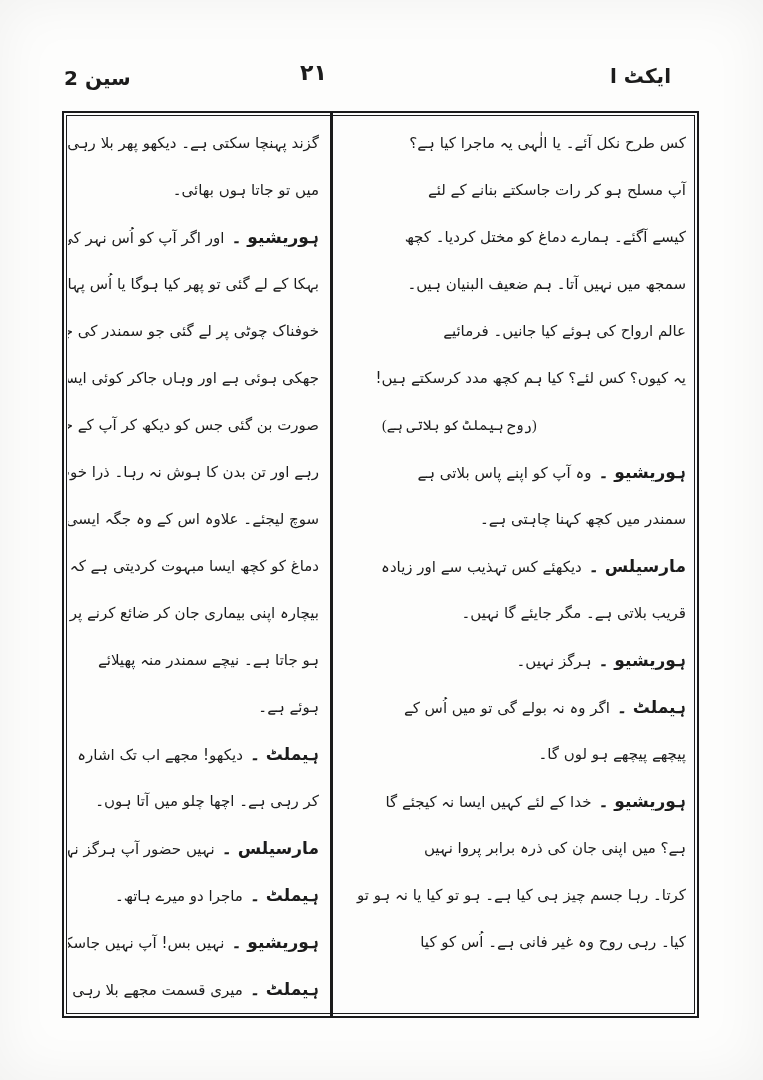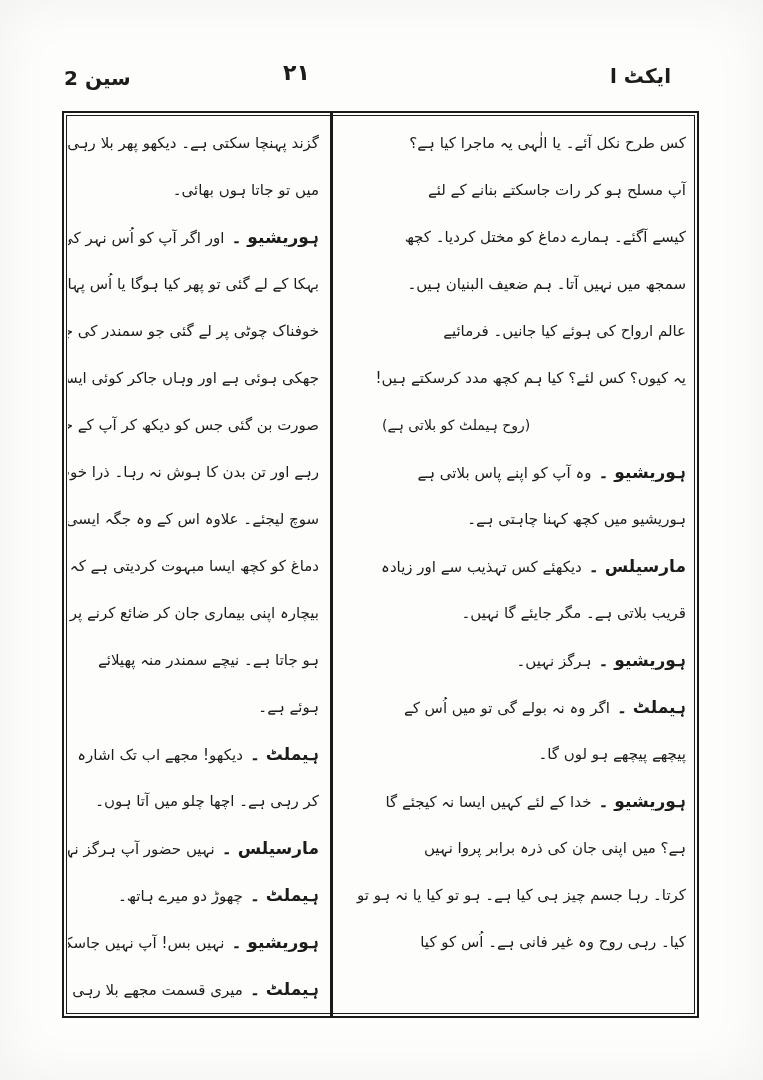--- a/index.html
+++ b/index.html
@@ -22,21 +22,21 @@
   .running-head {
     position: absolute;
     top: 60px;
     left: 0;
     right: 0;
     height: 34px;
     font-size: 20px;
     font-weight: bold;
   }
   .hdr-act    { position: absolute; right: 92px;  top: 4px; }
-  .hdr-page   { position: absolute; left: 283px;  top: 0;   font-size: 22px; }
+  .hdr-page   { position: absolute; left: 300px;  top: 0;   font-size: 22px; }
   .hdr-scene  { position: absolute; left: 64px;   top: 6px; }
   
   .frame {
     position: absolute;
     left: 62px;
     top: 111px;
     width: 633px;
     height: 903px;
     border: 2px solid #1b1b1b;
     background: #fdfdfc;
@@ -78,20 +78,21 @@
   .speaker {
     font-weight: bold;
     font-size: 17px;
     margin-left: 7px;
     text-align: right;
   }
   .stage {
     text-align: left;
     padding-left: 44px;
     font-size: 14px;
+    font-family: Liberation Serif, serif;
   }
 </style>
 </head>
 <body>
 
 <div class="sheet">
 
   <div class="running-head">
     <span class="hdr-act">ایکٹ ا</span>
     <span class="hdr-page">۲۱</span>
@@ -102,21 +103,21 @@
     <div class="divider"></div>
     <div class="column column-right">
         <div class="text-line"><span>کس طرح نکل آئے۔ یا الٰہی یہ ماجرا کیا ہے؟</span></div>
         <div class="text-line"><span>آپ مسلح ہو کر رات جاسکتے بنانے کے لئے</span></div>
         <div class="text-line"><span>کیسے آگئے۔ ہمارے دماغ کو مختل کردیا۔ کچھ</span></div>
         <div class="text-line"><span>سمجھ میں نہیں آتا۔ ہم ضعیف البنیان ہیں۔</span></div>
         <div class="text-line"><span>عالم ارواح کی ہوئے کیا جانیں۔ فرمائیے</span></div>
         <div class="text-line"><span>یہ کیوں؟ کس لئے؟ کیا ہم کچھ مدد کرسکتے ہیں!</span></div>
         <div class="text-line stage"><span>(روح ہیملٹ کو بلاتی ہے)</span></div>
         <div class="text-line"><span class="speaker">ہوریشیو ۔</span><span>وہ آپ کو اپنے پاس بلاتی ہے</span></div>
-        <div class="text-line"><span>ہوریشیو میں کچھ کہنا چاہتی ہے۔</span></div>
+        <div class="text-line"><span>سمندر میں کچھ کہنا چاہتی ہے۔</span></div>
         <div class="text-line"><span class="speaker">مارسیلس ۔</span><span>دیکھئے کس تہذیب سے اور زیادہ</span></div>
         <div class="text-line"><span>قریب بلاتی ہے۔ مگر جایئے گا نہیں۔</span></div>
         <div class="text-line"><span class="speaker">ہوریشیو ۔</span><span>ہرگز نہیں۔</span></div>
         <div class="text-line"><span class="speaker">ہیملٹ ۔</span><span>اگر وہ نہ بولے گی تو میں اُس کے</span></div>
         <div class="text-line"><span>پیچھے پیچھے ہو لوں گا۔</span></div>
         <div class="text-line"><span class="speaker">ہوریشیو ۔</span><span>خدا کے لئے کہیں ایسا نہ کیجئے گا</span></div>
         <div class="text-line"><span>ہے؟ میں اپنی جان کی ذرہ برابر پروا نہیں</span></div>
         <div class="text-line"><span>کرتا۔ رہا جسم چیز ہی کیا ہے۔ ہو تو کیا یا نہ ہو تو</span></div>
         <div class="text-line"><span>کیا۔ رہی روح وہ غیر فانی ہے۔ اُس کو کیا</span></div>
       </div>
@@ -130,19 +131,19 @@
         <div class="text-line"><span>صورت بن گئی جس کو دیکھ کر آپ کے حواس جاتے</span></div>
         <div class="text-line"><span>رہے اور تن بدن کا ہوش نہ رہا۔ ذرا خوب</span></div>
         <div class="text-line"><span>سوچ لیجئے۔ علاوہ اس کے وہ جگہ ایسی ہے</span></div>
         <div class="text-line"><span>دماغ کو کچھ ایسا مبہوت کردیتی ہے کہ وہ</span></div>
         <div class="text-line"><span>بیچارہ اپنی بیماری جان کر ضائع کرنے پر مجبور</span></div>
         <div class="text-line"><span>ہو جاتا ہے۔ نیچے سمندر منہ پھیلائے</span></div>
         <div class="text-line"><span>ہوئے ہے۔</span></div>
         <div class="text-line"><span class="speaker">ہیملٹ ۔</span><span>دیکھو! مجھے اب تک اشارہ</span></div>
         <div class="text-line"><span>کر رہی ہے۔ اچھا چلو میں آتا ہوں۔</span></div>
         <div class="text-line"><span class="speaker">مارسیلس ۔</span><span>نہیں حضور آپ ہرگز نہیں جاسکتے</span></div>
-        <div class="text-line"><span class="speaker">ہیملٹ ۔</span><span>چھوڑ دو میرے ہاتھ۔</span></div>
+        <div class="text-line"><span class="speaker">ہیملٹ ۔</span><span>ماجرا دو میرے ہاتھ۔</span></div>
         <div class="text-line"><span class="speaker">ہوریشیو ۔</span><span>نہیں بس! آپ نہیں جاسکتے۔</span></div>
         <div class="text-line"><span class="speaker">ہیملٹ ۔</span><span>میری قسمت مجھے بلا رہی ہے۔</span></div>
       </div>
   </div>
 
 </div>
 
 </body></html>

